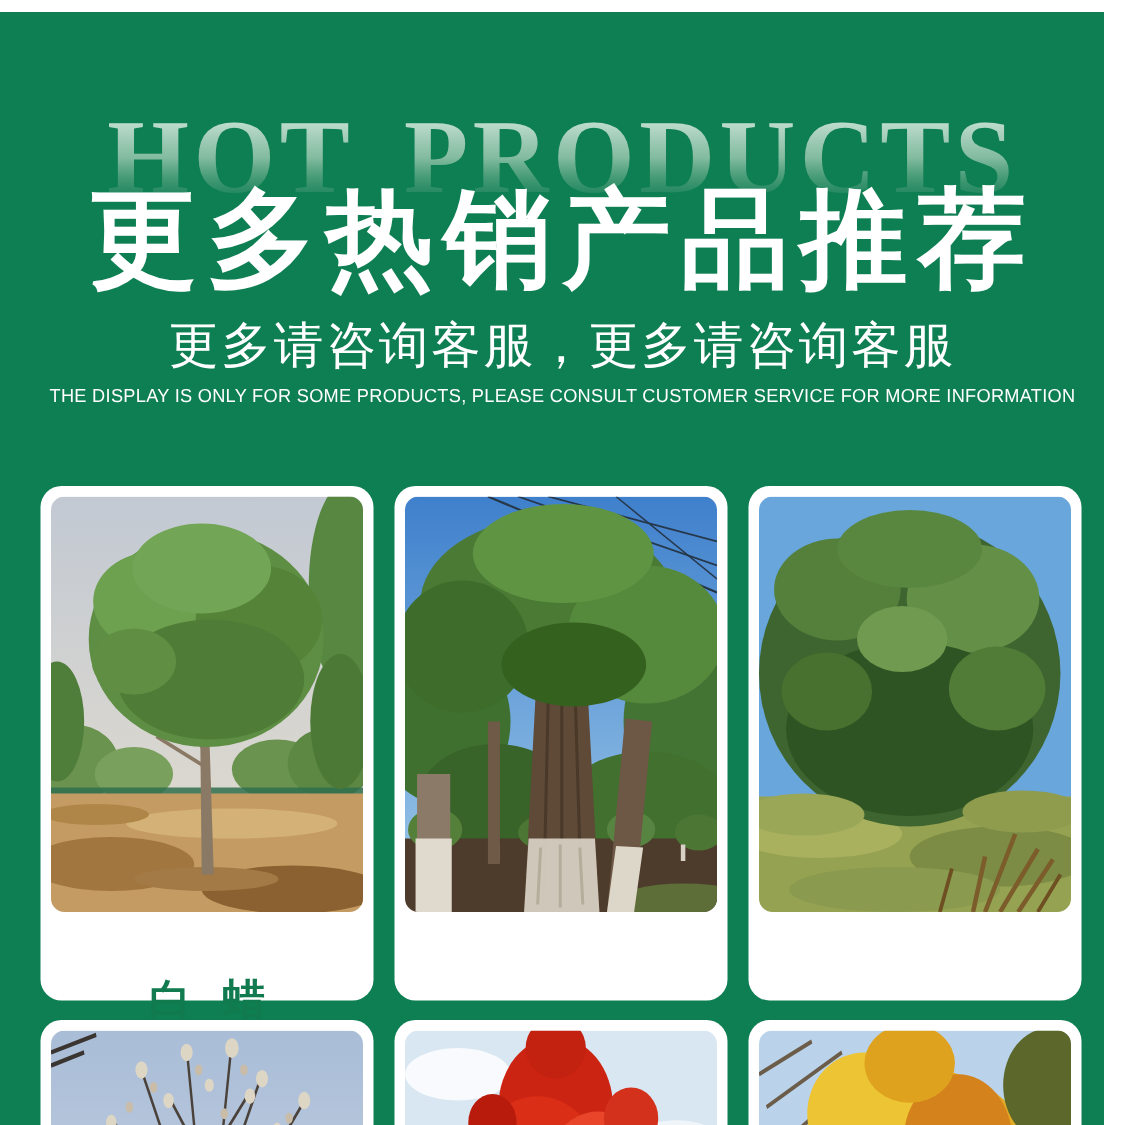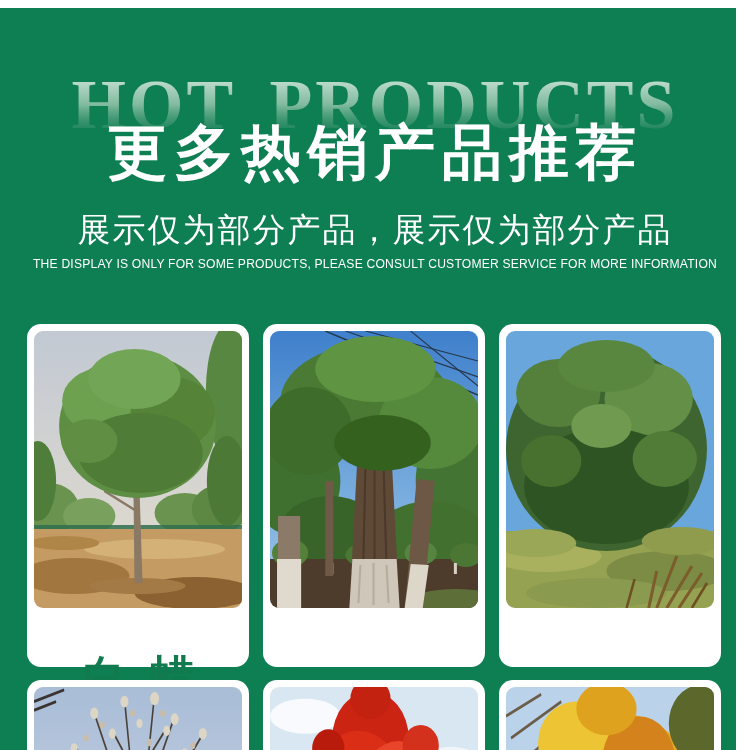--- a/index.html
+++ b/index.html
@@ -5,21 +5,21 @@
   html,body{margin:0;padding:0;}
   body{width:750px;height:750px;overflow:hidden;font-family:"Liberation Sans","DejaVu Sans",sans-serif;}
   .page{position:relative;width:736px;height:750px;background:#0e7e53;overflow:hidden;}
   .top-strip{position:absolute;top:0;left:0;width:750px;height:8px;background:#ffffff;}
 
   
   .watermark-svg{position:absolute;top:58px;left:0;width:750px;height:85px;display:block;}
   .page-title{
     position:absolute;top:122px;left:0;width:750px;text-align:center;
     font-family:"Liberation Serif","DejaVu Serif",serif;font-weight:700;
-    font-size:60px;line-height:1.06;color:#ffffff;letter-spacing:7px;white-space:nowrap;
+    font-size:72px;line-height:1.06;color:#ffffff;letter-spacing:7px;white-space:nowrap;
   }
   .page-subtitle{
     position:absolute;top:211px;left:0;width:750px;text-align:center;
     font-size:33px;line-height:1.15;color:#ffffff;letter-spacing:2px;font-weight:400;white-space:nowrap;
   }
   .page-subtitle-en{
     position:absolute;top:257px;left:0;width:750px;text-align:center;
     font-size:12.5px;color:#ffffff;letter-spacing:0.2px;font-weight:500;white-space:nowrap;
     transform:scaleX(0.97);
   }
@@ -30,42 +30,42 @@
     width:222px;height:343px;background:#ffffff;border-radius:14px;
     box-sizing:border-box;padding:7px;display:flex;flex-direction:column;
   }
   .card.short{height:160px;}
   .photo{width:100%;height:277px;border-radius:9px;overflow:hidden;display:block;flex:0 0 auto;}
   .card.short .photo{height:146px;}
   .photo svg{display:block;width:100%;height:100%;}
   .card-label{
     flex:1;display:flex;align-items:center;justify-content:center;
     font-family:"Liberation Serif","DejaVu Serif",serif;font-weight:700;
-    font-size:43px;color:#117a4e;letter-spacing:7px;padding-left:7px;white-space:nowrap;margin-top:40px;
+    font-size:28px;color:#117a4e;letter-spacing:7px;padding-left:7px;white-space:nowrap;margin-top:40px;
   }
 </style>
 </head>
 <body>
 
 <div class="page">
   <div class="top-strip"></div>
 
   <svg class="watermark-svg" viewBox="0 0 750 85" preserveAspectRatio="xMidYMid meet">
     <defs>
       <linearGradient id="wmGrad" x1="0" y1="0" x2="0" y2="1">
         <stop offset="0" stop-color="#eef7f1" stop-opacity="0.98"></stop>
         <stop offset="0.5" stop-color="#a8cfb9" stop-opacity="0.75"></stop>
         <stop offset="1" stop-color="#2d8a5f" stop-opacity="0"></stop>
       </linearGradient>
     </defs>
     <text x="375" y="70" text-anchor="middle" font-family="Liberation Serif, DejaVu Serif, serif" font-weight="bold" font-size="70" letter-spacing="3" word-spacing="14" fill="url(#wmGrad)">HOT PRODUCTS</text>
   </svg>
 
   <div class="page-title">更多热销产品推荐</div>
-  <div class="page-subtitle">展示仅为部分产品，展示仅为部分产品</div>
+  <div class="page-subtitle">更多请咨询客服，更多请咨询客服</div>
   <div class="page-subtitle-en">THE DISPLAY IS ONLY FOR SOME PRODUCTS, PLEASE CONSULT CUSTOMER SERVICE FOR MORE INFORMATION</div>
 
   <div class="grid">
 
     <div class="card">
       <div class="photo">
         <svg viewBox="0 0 207 277" preserveAspectRatio="none">
           <defs>
             <linearGradient id="sky1" x1="0" y1="0" x2="0" y2="1">
               <stop offset="0" stop-color="#c2c9d3"></stop>

